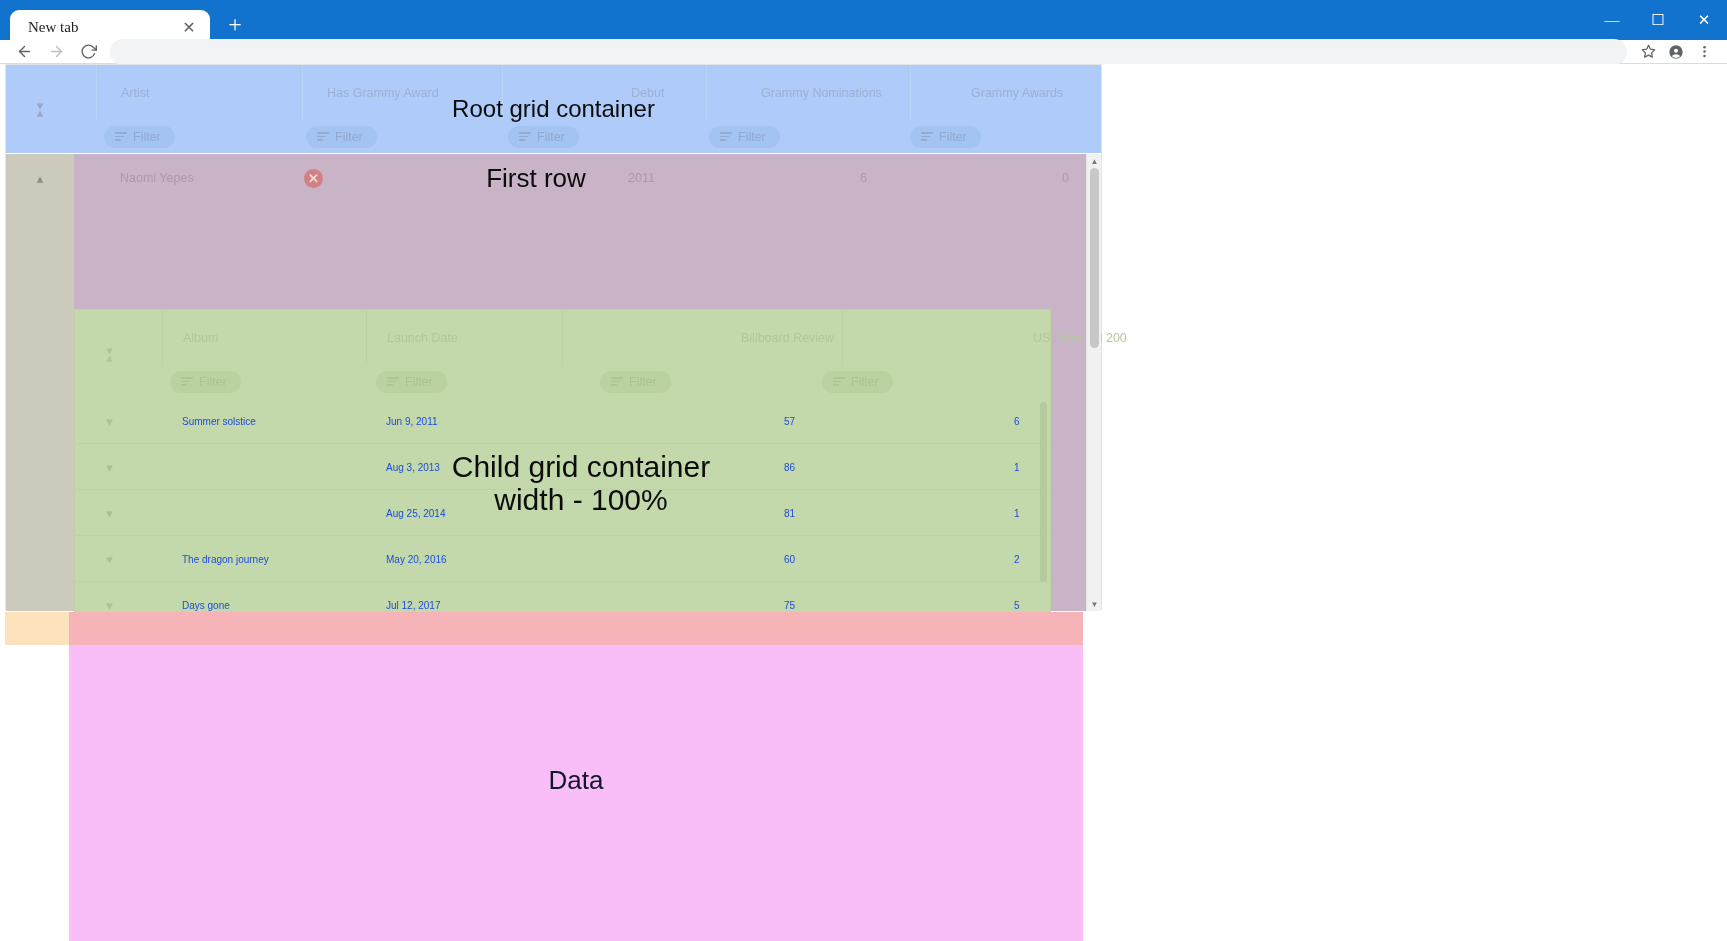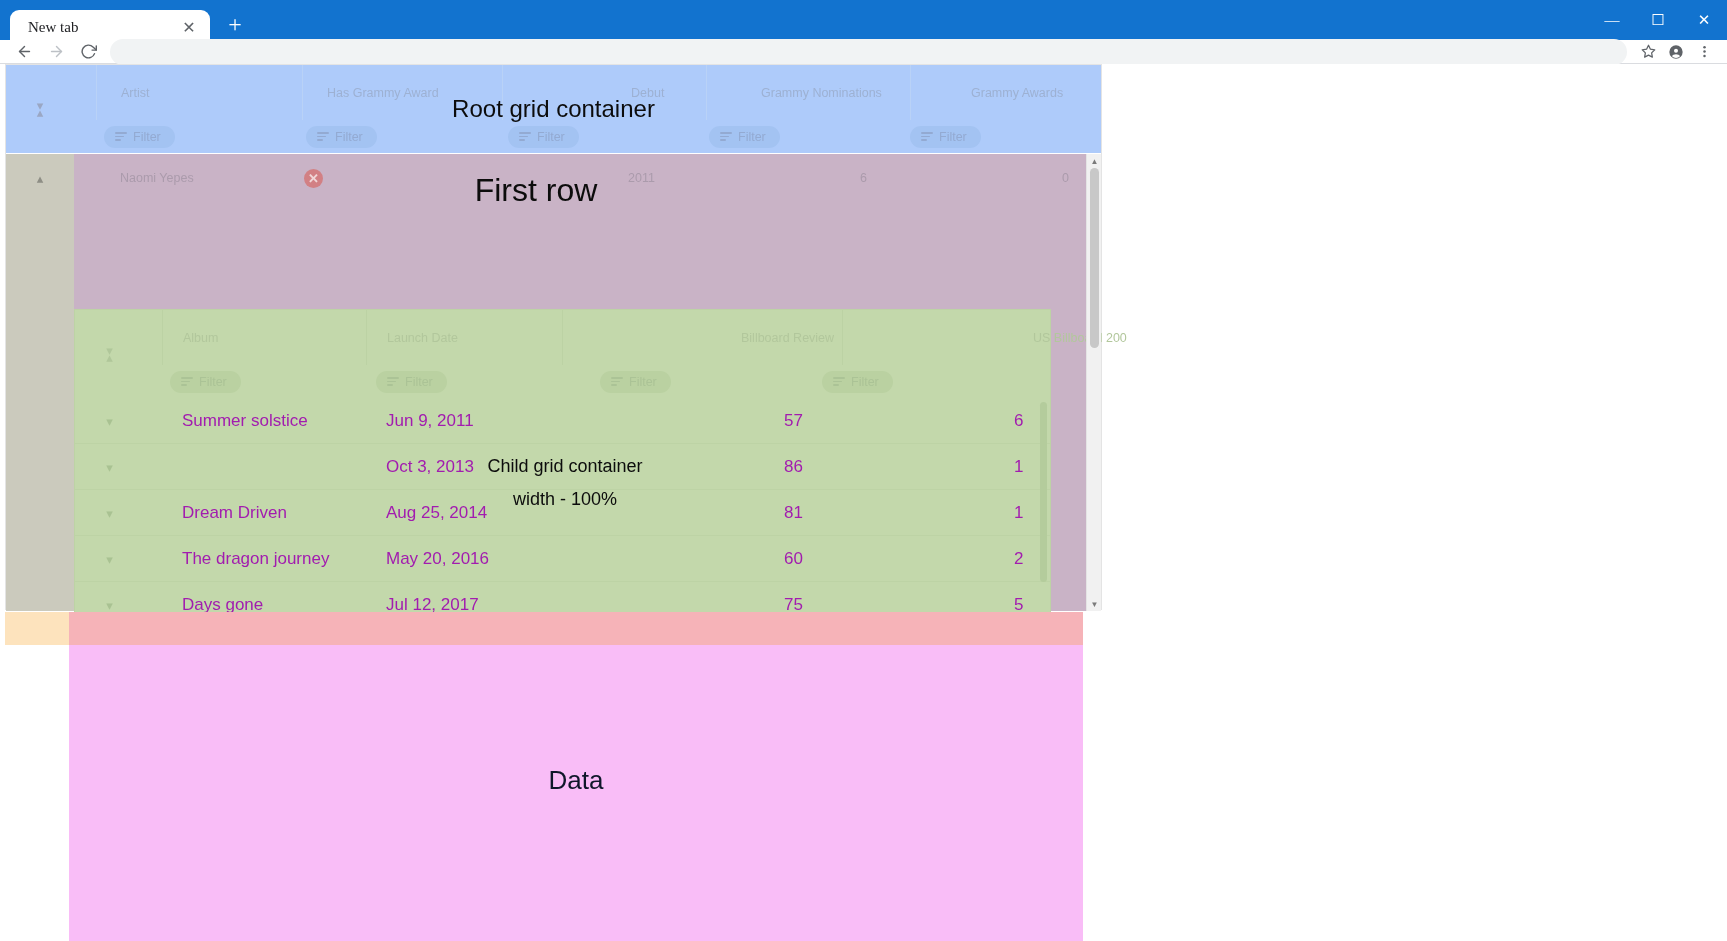--- a/index.html
+++ b/index.html
@@ -137,23 +137,23 @@
     display:flex; align-items:center;
   }
   .fr-cell .fr-text{ font-size:12.5px; color:#ab9bac; padding-left:24px; white-space:nowrap; }
   .no-badge{
     width:19px; height:19px; border-radius:50%; background:#d28084;
     display:flex; align-items:center; justify-content:center;
     color:#f0d7d8; font-size:13px; line-height:1; font-weight:bold;
     margin-left:20px;
   }
   .first-row-label{
-    position:absolute; left:300px; top:12px; width:460px; height:48px;
-    display:flex; align-items:center; justify-content:center;
-    font-size:32px; color:#0c0c0c; pointer-events:none;
+    position:absolute; left:300px; top:0; width:460px; height:48px;
+    display:flex; align-items:center; justify-content:center;
+    font-size:26px; color:#0c0c0c; pointer-events:none;
   }
 
   
   .child-grid{
     position:absolute; left:68px; top:155px; width:977px; height:366px;
     background:#c3d8ab;
     border:1px solid #bdd3a5;
   }
   .cg-header{ position:absolute; left:0; top:0; width:975px; height:88px; }
   .cg-expand-cell{
@@ -185,30 +185,30 @@
   .cg-body{ position:absolute; left:0; top:88px; width:975px; height:276px; overflow:hidden; }
   .cg-row{ position:relative; height:46px; border-bottom:1px solid #bdd3a5; }
   .cg-row-chev{
     position:absolute; left:0; top:0; width:69px; height:46px;
     display:flex; align-items:center; justify-content:center;
     color:#a9c292; font-size:13px; cursor:pointer;
   }
   .cg-cell{
     position:absolute; top:0; height:46px; display:flex; align-items:center;
   }
-  .cg-cell .cg-val{ font-size:17px; color:#a21caf; white-space:nowrap; padding-left:20px; }
+  .cg-cell .cg-val{ font-size:10px; color:#1d4ed8; white-space:nowrap; padding-left:20px; }
 
   .cg-vscroll{
     position:absolute; right:3px; top:92px; width:7px; height:180px;
     background:#b4cc9c; border-radius:4px;
   }
 
   .child-label{
-    position:absolute; left:260px; top:140px; width:460px;
-    text-align:center; font-size:18px; line-height:33px; color:#0c0c0c; pointer-events:none;
+    position:absolute; left:276px; top:140px; width:460px;
+    text-align:center; font-size:30px; line-height:33px; color:#0c0c0c; pointer-events:none;
   }
 
   
   .root-vscroll-track{
     position:absolute; right:0px; top:89px; width:15px; height:457px;
     background:#f1f1f1; border-left:1px solid #e4e4e4;
   }
   .root-vscroll-thumb{
     position:absolute; left:3px; top:14px; width:9px; height:180px;
     background:#c8c8c8; border-radius:5px;
@@ -484,34 +484,31 @@
               <div class="cg-cell" style="left: 689px; width: 110px;">
                 <span class="cg-val">57</span>
               </div>
               <div class="cg-cell" style="left: 919px; width: 110px;">
                 <span class="cg-val">6</span>
               </div>
             </div>
             <div class="cg-row">
               <div class="cg-row-chev">▾</div>
               <div class="cg-cell" style="left: 291px; width: 200px;">
-                <span class="cg-val">Oct 3, 2013</span>
+                <span class="cg-val">Aug 3, 2013</span>
               </div>
               <div class="cg-cell" style="left: 689px; width: 110px;">
                 <span class="cg-val">86</span>
               </div>
               <div class="cg-cell" style="left: 919px; width: 110px;">
                 <span class="cg-val">1</span>
               </div>
             </div>
             <div class="cg-row">
               <div class="cg-row-chev">▾</div>
-              <div class="cg-cell" style="left: 87px; width: 200px;">
-                <span class="cg-val">Dream Driven</span>
-              </div>
               <div class="cg-cell" style="left: 291px; width: 200px;">
                 <span class="cg-val">Aug 25, 2014</span>
               </div>
               <div class="cg-cell" style="left: 689px; width: 110px;">
                 <span class="cg-val">81</span>
               </div>
               <div class="cg-cell" style="left: 919px; width: 110px;">
                 <span class="cg-val">1</span>
               </div>
             </div>

